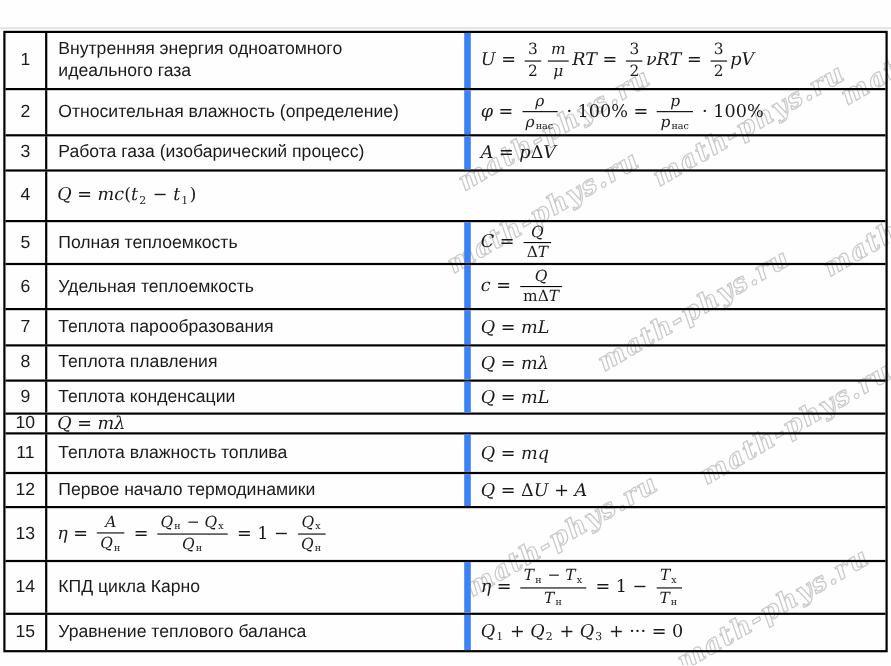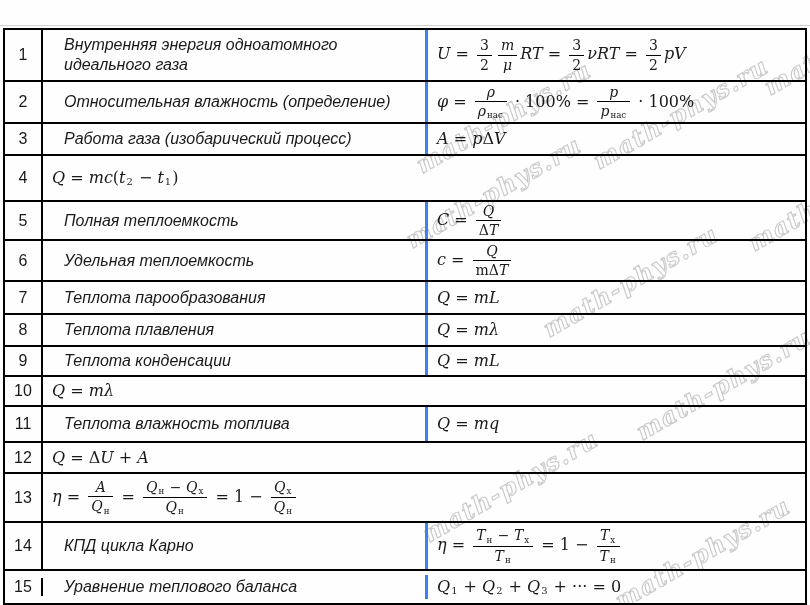--- a/index.html
+++ b/index.html
@@ -10,25 +10,25 @@
   .wm{position:absolute;font-family:"DejaVu Serif",serif;font-style:italic;font-weight:bold;
       font-size:24px;letter-spacing:1.5px;white-space:nowrap;transform-origin:left center;
       transform:rotate(-30deg);color:rgba(178,178,178,0.45);pointer-events:none;z-index:1;}
   @supports (-webkit-text-stroke:1px #ccc){
     .wm{color:transparent;-webkit-text-stroke:1.1px #c9c9c9;}
   }
   
   .ftable{position:absolute;left:3px;top:28px;width:804px;border:2px solid #000;
           background:transparent;z-index:2;box-sizing:border-box;}
   .trow{display:flex;border-bottom:2px solid #000;box-sizing:border-box;}
-  .trow:last-child{border-bottom:none;align-items:center;}
+  .trow:last-child{border-bottom:none;}
   .cell{box-sizing:border-box;display:flex;align-items:center;}
   .cn{width:38px;justify-content:center;border-right:2px solid #000;font-size:16px;}
-  .cd{width:385px;border-right:3px solid #3b82f6;padding:2px 6px 2px 21px;font-size:16px;
-      line-height:20px;white-space:pre-line;font-style:italic;}
+  .cd{width:385px;border-right:6px solid #3b82f6;padding:2px 6px 2px 10px;font-size:16px;
+      line-height:20px;white-space:pre-line;}
   .cf{flex:1;padding:2px 6px 2px 9px;font-family:"DejaVu Serif",serif;font-size:16px;}
   .fwrap{display:inline-block;line-height:1.2;}
   .vi{font-style:italic;}
   .vr{font-style:normal;}
   .vsub{font-size:0.62em;font-style:normal;vertical-align:-0.28em;margin:0 1px;}
   .frac{display:inline-flex;flex-direction:column;text-align:center;vertical-align:middle;
         margin:0 3px;font-size:14px;line-height:1.15;}
   .fr-n{display:block;padding:0 3px 1px 3px;border-bottom:1.3px solid #000;}
   .fr-d{display:block;padding:1px 3px 0 3px;}
 </style>
@@ -130,35 +130,36 @@
           <span class="fwrap"><span class="vi">Q</span><span class="vr"> = </span><span class="vi">mλ</span></span>
         </div>
     </div>
     <div class="trow" style="height:30px">
       <div class="cell cn">9</div>
       <div class="cell cd">Теплота конденсации</div>
       <div class="cell cf">
           <span class="fwrap"><span class="vi">Q</span><span class="vr"> = </span><span class="vi">mL</span></span>
         </div>
     </div>
-    <div class="trow" style="height:30px">
+    <div class="trow" style="height:18px">
       <div class="cell cn">10</div>
       <div class="cell cf">
           <span class="fwrap"><span class="vi">Q</span><span class="vr"> = </span><span class="vi">mλ</span></span>
         </div>
     </div>
     <div class="trow" style="height:36px">
       <div class="cell cn">11</div>
       <div class="cell cd">Теплота влажность топлива</div>
       <div class="cell cf">
           <span class="fwrap"><span class="vi">Q</span><span class="vr"> = </span><span class="vi">mq</span></span>
         </div>
     </div>
     <div class="trow" style="height:31px">
       <div class="cell cn">12</div>
+      <div class="cell cd">Первое начало термодинамики</div>
       <div class="cell cf">
           <span class="fwrap"><span class="vi">Q</span><span class="vr"> = Δ</span><span class="vi">U</span><span class="vr"> + </span><span class="vi">A</span></span>
         </div>
     </div>
     <div class="trow" style="height:49px">
       <div class="cell cn">13</div>
       <div class="cell cf">
           <span class="fwrap"><span class="vi">η</span><span class="vr"> = </span><span class="frac">
               <span class="fr-n"><span class="vi">A</span></span>
               <span class="fr-d"><span class="vi">Q</span><span class="vsub">н</span></span>

